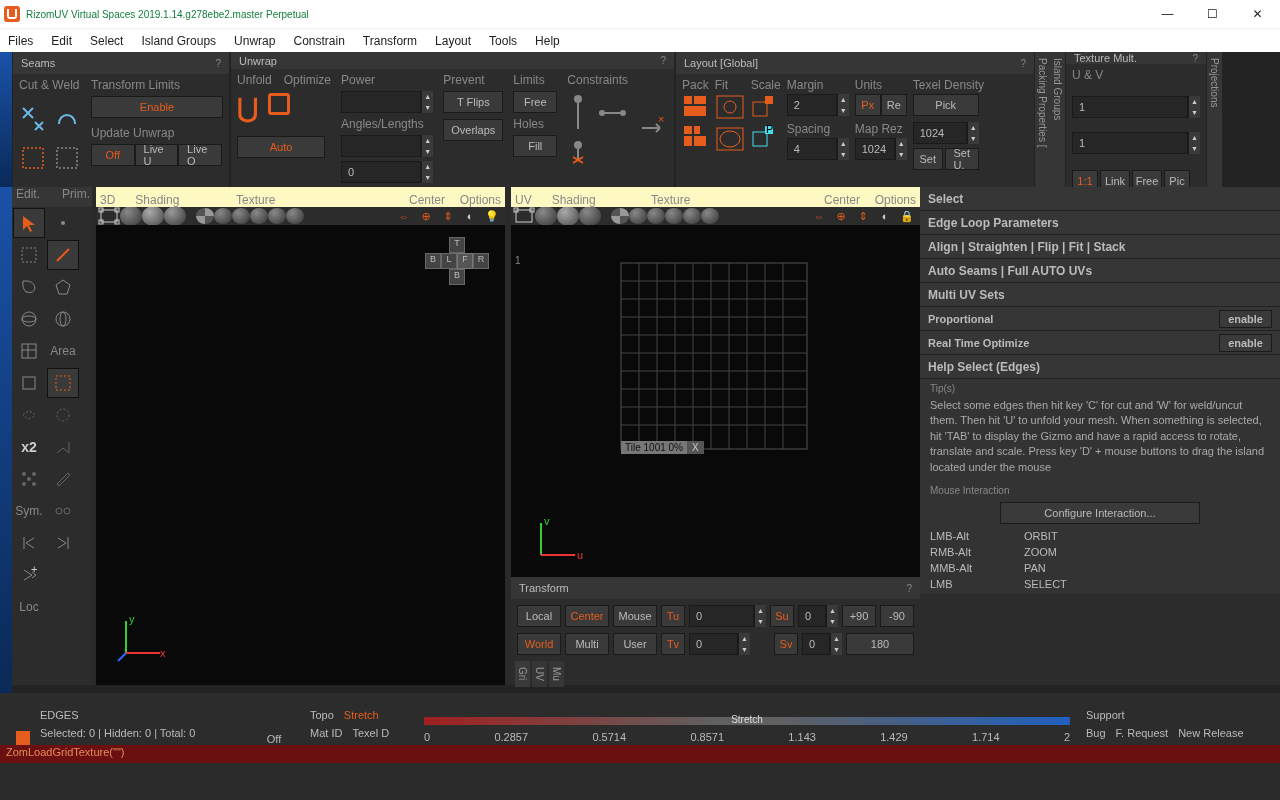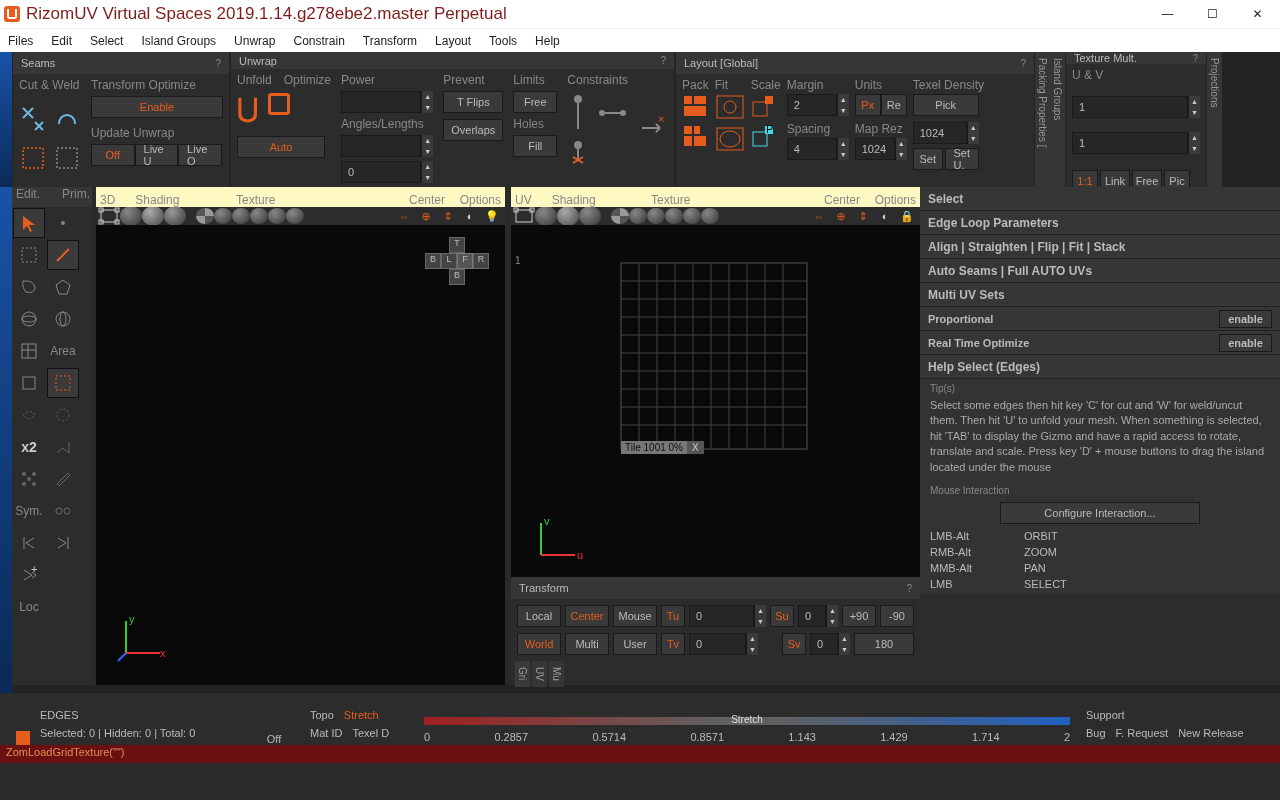--- a/index.html
+++ b/index.html
@@ -1,20 +1,20 @@
 <!DOCTYPE html>
 <html><head>
 <meta charset="utf-8">
 <style>
   * { box-sizing: border-box; margin: 0; padding: 0; font-family: "Segoe UI", Tahoma, sans-serif; font-size: 11px; color: #bbb; }
   body { background: #2a2a2a; width: 1280px; height: 800px; overflow: hidden; position: relative; }
   .titlebar { background: #fff; height: 28px; display: flex; align-items: center; padding: 0 4px; position: relative; }
   .titlebar-icon { width: 16px; height: 16px; background: #e65c1c; border-radius: 3px; margin-right: 6px; position: relative; }
   .titlebar-icon::after{content:"";position:absolute;inset:3px;border:2px solid #fff;border-top:none;border-radius:0 0 3px 3px;}
-  .titlebar-text { color: #7f1d1d; font-size: 17px; }
+  .titlebar-text { color: #15803d; font-size: 10px; }
   .win-controls { position: absolute; right: 0; top: 0; display: flex; }
   .win-btn { width: 45px; height: 28px; display: flex; align-items: center; justify-content: center; color: #222; font-size: 12px; }
   .menubar { background: #fff; height: 24px; display: flex; align-items: center; padding: 0 8px; gap: 18px; border-top: 1px solid #eee;}
   .menubar span { color: #222; font-size: 12px; }
   .panels-row { display: flex; height: 135px; background: #232323;}
   .panel { background: #2c2c2c; display: flex; flex-direction: column; margin: 0 1px;}
   .panel-header { background: #363636; height: 22px; display: flex; align-items: center; padding: 0 8px; justify-content: space-between;}
   .panel-header .q { color:#888; font-size:10px;}
   .panel-body { flex: 1; padding: 4px 6px; display: flex; gap: 10px; }
   .label-sm { color: #888; font-size: 12px; }
@@ -98,21 +98,21 @@
         <div style="display:flex;gap:6px;">
           <svg width="28" height="28">
               <rect x="4" y="4" width="20" height="20" stroke="#e65c1c" stroke-width="1.5" fill="none" stroke-dasharray="2 2"></rect>
             </svg>
           <svg width="28" height="28">
               <rect x="4" y="4" width="20" height="20" stroke="#888" stroke-width="1.5" fill="none" stroke-dasharray="2 2"></rect>
             </svg>
         </div>
       </div>
       <div style="display:flex;flex-direction:column;gap:4px; flex:1;">
-        <span class="label-sm">Transform Optimize</span>
+        <span class="label-sm">Transform Limits</span>
         <div class="btn orange" style="width:100%;">Enable</div>
         <span class="label-sm" style="margin-top:4px;">Update Unwrap</span>
         <div style="display:flex; gap:0;">
           <div class="btn orange" style="width:33%;">Off</div>
           <div class="btn" style="width:33%;">Live U</div>
           <div class="btn" style="width:33%;">Live O</div>
         </div>
       </div>
     </div>
   </div>
@@ -674,21 +674,21 @@
             </div>
           </div>
         <div class="btn orange" style="width:24px;margin-left:20px;">Sv</div>
         <div style="display:flex;width:40px;">
             <div class="num-field" style="flex:1;">0</div>
             <div class="spin">
               <div>▲</div>
               <div>▼</div>
             </div>
           </div>
-        <div class="btn" style="width:60px;">180</div>
+        <div class="btn" style="width:68px;">180</div>
       </div>
       <div style="display:flex;gap:2px;padding:0 4px;">
         <div class="vtab" style="writing-mode:vertical-rl;background:#3a3a3a;">Gri</div>
         <div class="vtab" style="writing-mode:vertical-rl;">UV</div>
         <div class="vtab" style="writing-mode:vertical-rl;">Mu</div>
       </div>
     </div>
   </div>
 
   <div class="right-panel">

